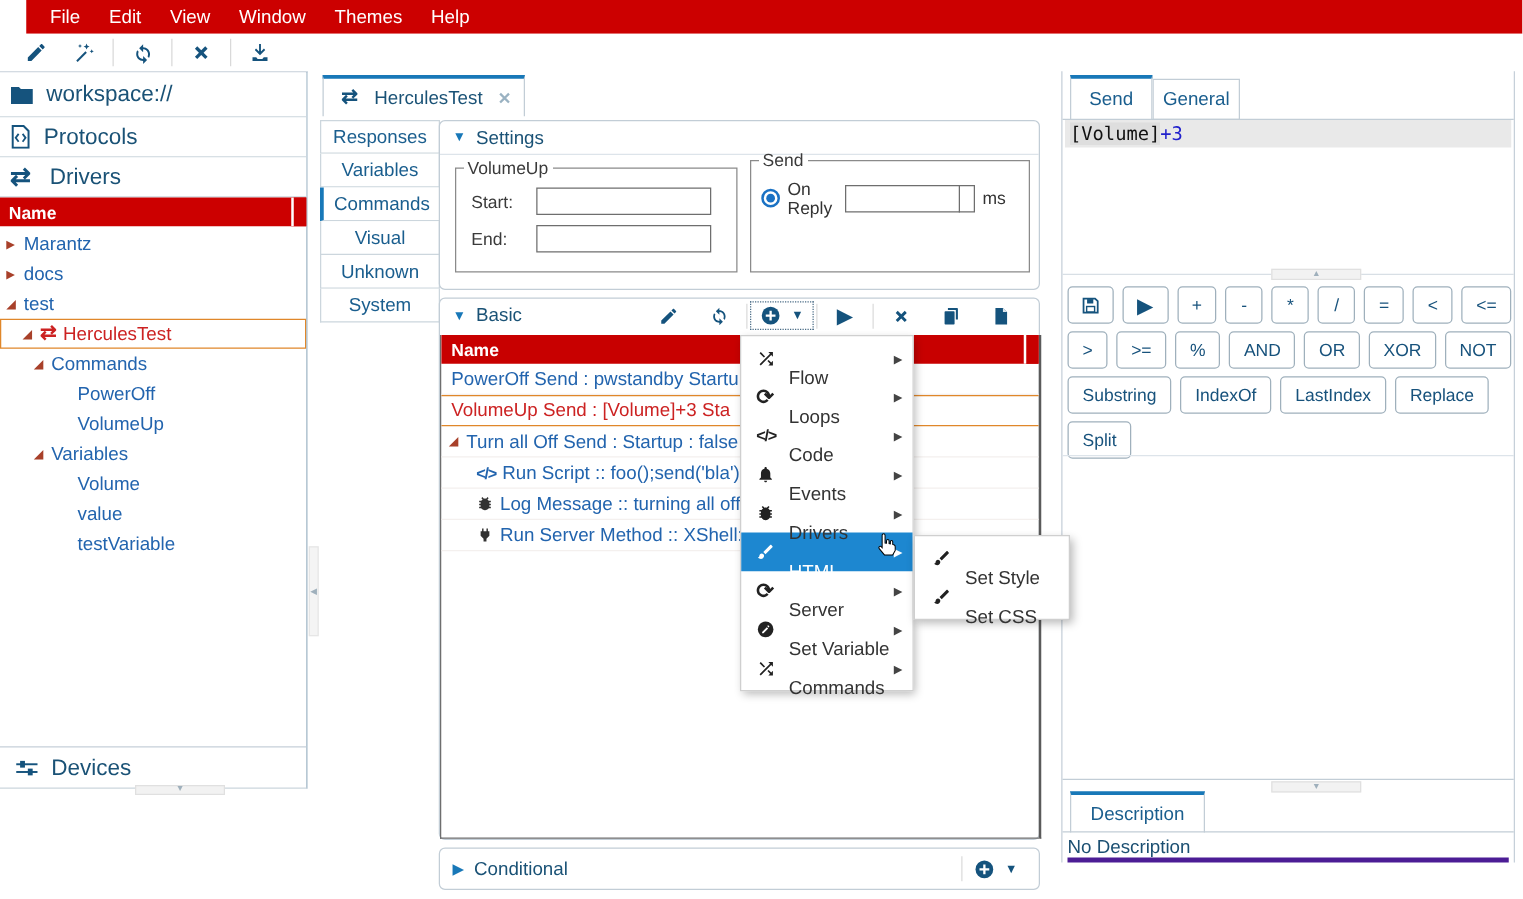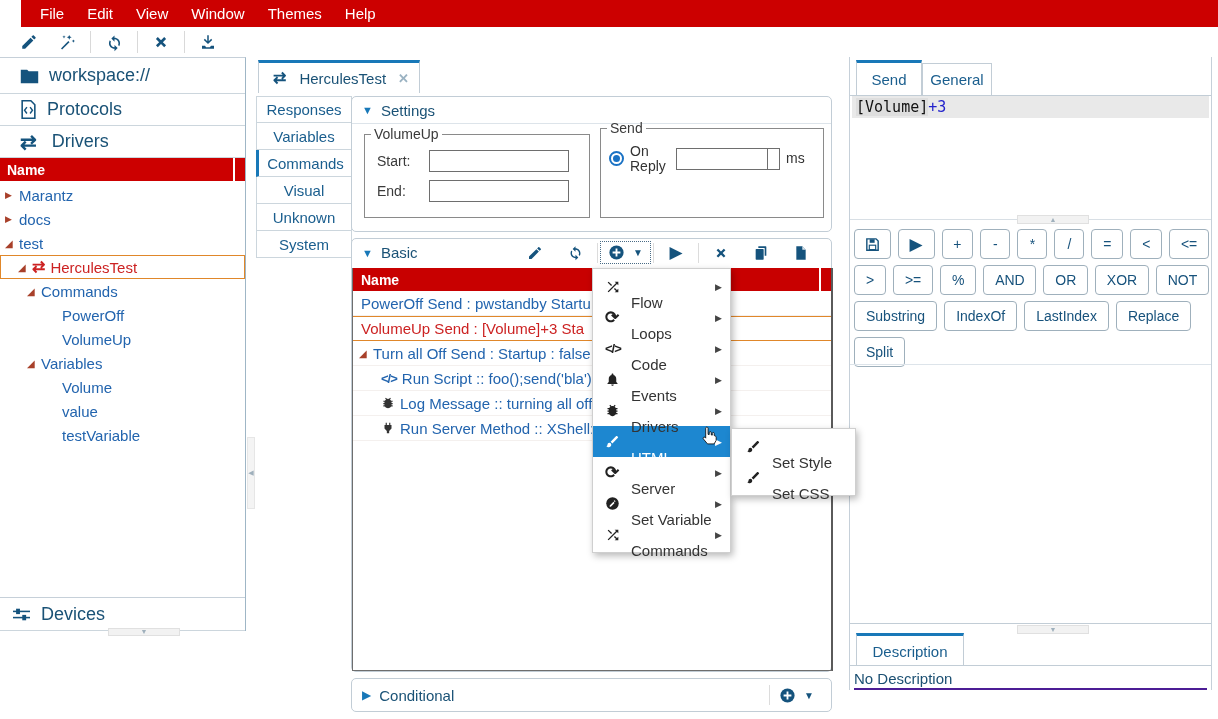--- a/index.html
+++ b/index.html
@@ -16,21 +16,21 @@
   .toolbar { position:absolute; left:0; top:27px; width:1218px; height:30px; background:#fff;
              display:flex; align-items:center; padding-left:10px; gap:0; }
   .tbtn { width:38px; height:26px; display:flex; align-items:center; justify-content:center; color:#15537d; }
   .tdiv { width:1px; height:22px; background:#d9d9d9; margin:0 4px; }
   svg.ic { display:block; }
 
   
   .left-panel { position:absolute; left:0; top:57px; width:246px; height:574px;
                 border-top:1px solid #c6d0d9; border-right:1px solid #9fb6c6; background:#fff;
                 display:flex; flex-direction:column; }
-  .lp-header { display:flex; align-items:center; gap:10px; padding-left:20px;
+  .lp-header { display:flex; align-items:center; gap:10px; padding-left:8px;
                border-bottom:1px solid #ccd6dd; color:#1a5276; font-size:18px; background:#fff; flex:none; }
   .lp-h36 { height:36px; } .lp-h32 { height:32px; }
   .name-bar { height:23px; background:#cc0000; display:flex; align-items:center; flex:none; }
   .name-bar .ncell { flex:1; color:#fff; font-weight:bold; font-size:14px; padding-left:7px; }
   .name-bar .ncell2 { width:12px; height:23px; background:#cc0000; border-left:2px solid #fff; }
   .tree { flex:1; overflow:hidden; position:relative; padding-top:2px; }
   .titem { height:24px; display:flex; align-items:center; font-size:15px; color:#2264ae; }
   .titem .tarrow { color:#a8402a; font-size:9px; width:14px; flex:none; }
   .titem .texp   { color:#a8402a; font-size:10px; width:14px; flex:none; }
   .d0 { padding-left:5px; } .d1 { padding-left:17px; } .d2 { padding-left:27px; } .d3 { padding-left:62px; }
@@ -142,21 +142,21 @@
             color:#17527c; font-size:14px; font-family:"Liberation Sans",sans-serif;
             display:flex; align-items:center; justify-content:center; }
   .op-btn.icon { width:38px; padding:0; }
   .ops-border { position:absolute; left:0; top:307px; width:361px; height:1px; background:#dde4ea; }
   .desc-border-top { position:absolute; left:0; top:566px; width:361px; height:1px; background:#c2cdd6; }
   .desc-handle { position:absolute; left:167px; top:568px; width:72px; height:9px; background:#f2f2f2; border:1px solid #e0e0e0;
                  display:flex; align-items:center; justify-content:center; color:#9fb0bc; font-size:7px; }
   #tab-desc { left:6px; top:576px; width:108px; height:33px; }
   .desc-line { position:absolute; left:0; top:608px; width:361px; height:1px; background:#c2cdd6; }
   .desc-text { position:absolute; left:4px; top:611px; width:353px; height:22px; color:#1b4f72; font-size:15px;
-               border-bottom:2px solid #4c1d95; display:flex; align-items:center; }
+               border-bottom:4px solid #4c1d95; display:flex; align-items:center; }
 </style>
 </head>
 <body>
 
 <div id="app">
 
   <div class="menubar">
     <span class="mitem">File</span>
     <span class="mitem">Edit</span>
     <span class="mitem">View</span>

